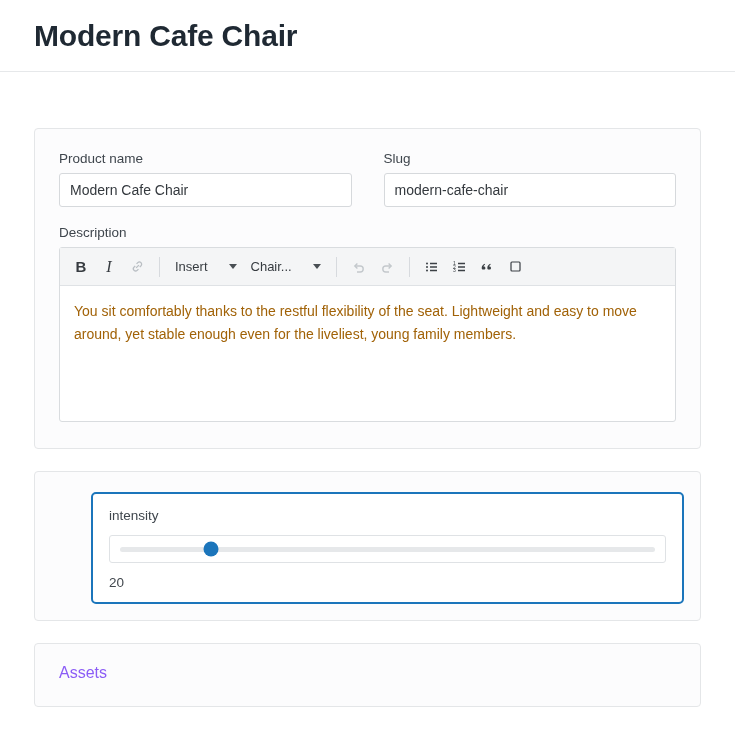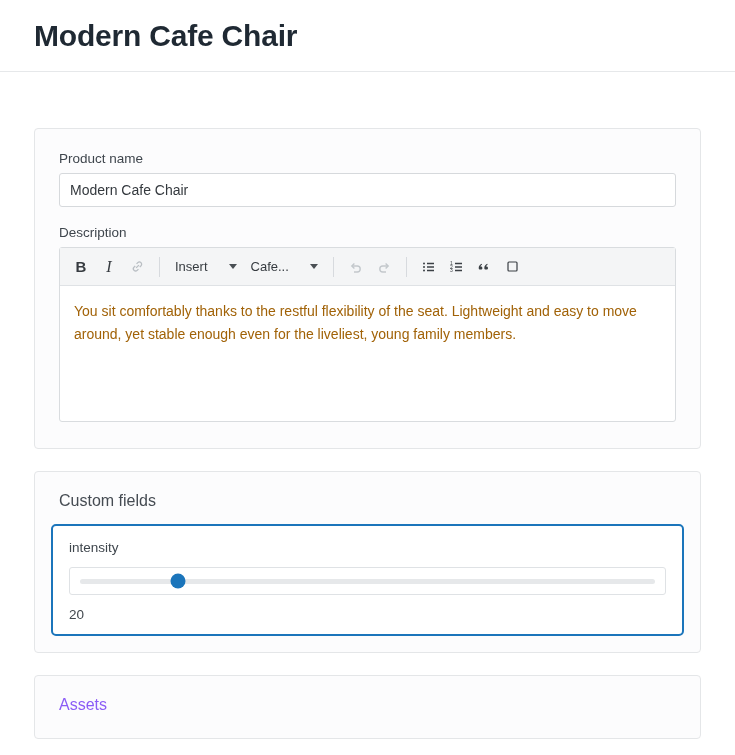--- a/index.html
+++ b/index.html
@@ -137,20 +137,21 @@
   .section-title {
     font-size: 16px;
     color: #454b52;
     margin: 0 0 14px 8px;
   }
   .custom-field-box {
     border: 2px solid #1b75bb;
     border-radius: 5px;
     background: #ffffff;
     padding: 14px 16px 12px 16px;
+    margin-left: 40px;
   }
   .cf-label {
     font-size: 13.5px;
     color: #3f464d;
     margin-bottom: 12px;
   }
   .slider-wrap {
     border: 1px solid #dfe2e5;
     border-radius: 3px;
     background: #ffffff;
@@ -198,20 +199,24 @@
 
 <div class="content">
 
   <div class="card card-main">
 
     <div class="field-row">
       <div class="field">
         <label class="field-label">Product name</label>
         <input class="text-input" type="text" value="Modern Cafe Chair" style="">
       </div>
+      <div class="field">
+        <label class="field-label">Slug</label>
+        <input class="text-input" type="text" value="modern-cafe-chair" style="">
+      </div>
     </div>
 
     <div class="editor-block">
       <label class="field-label">Description</label>
 
       <div class="editor">
         <div class="editor-toolbar">
 
           <div class="tb-btn bold">B</div>
           <div class="tb-btn italic">I</div>
@@ -223,21 +228,21 @@
             </svg>
           </div>
 
           <div class="tb-sep"></div>
 
           <div class="tb-drop">
             <span>Insert</span>
             <span class="caret"></span>
           </div>
           <div class="tb-drop">
-            <span>Cafe...</span>
+            <span>Chair...</span>
             <span class="caret"></span>
           </div>
 
           <div class="tb-sep"></div>
 
           <div class="tb-btn muted">
             <svg width="16" height="16" viewBox="0 0 16 16" fill="none" stroke="#c3c8cc" stroke-width="1.4">
               <path d="M4 7h5.2a3 3 0 010 6H6"></path>
               <path d="M6.4 4.4L3.8 7l2.6 2.6"></path>
             </svg>
@@ -278,21 +283,20 @@
             </svg>
           </div>
         </div>
 
         <div class="editor-body">You sit comfortably thanks to the restful flexibility of the seat. Lightweight and easy to move around, yet stable enough even for the liveliest, young family members.</div>
       </div>
     </div>
   </div>
 
   <div class="card card-custom">
-    <div class="section-title">Custom fields</div>
 
     <div class="custom-field-box">
       <div class="cf-label">intensity</div>
       <div class="slider-wrap">
         <div class="slider-track">
           <div class="slider-thumb" id="intensity-thumb" style="left: 17%;"></div>
         </div>
       </div>
       <div class="cf-value">20</div>
     </div>

